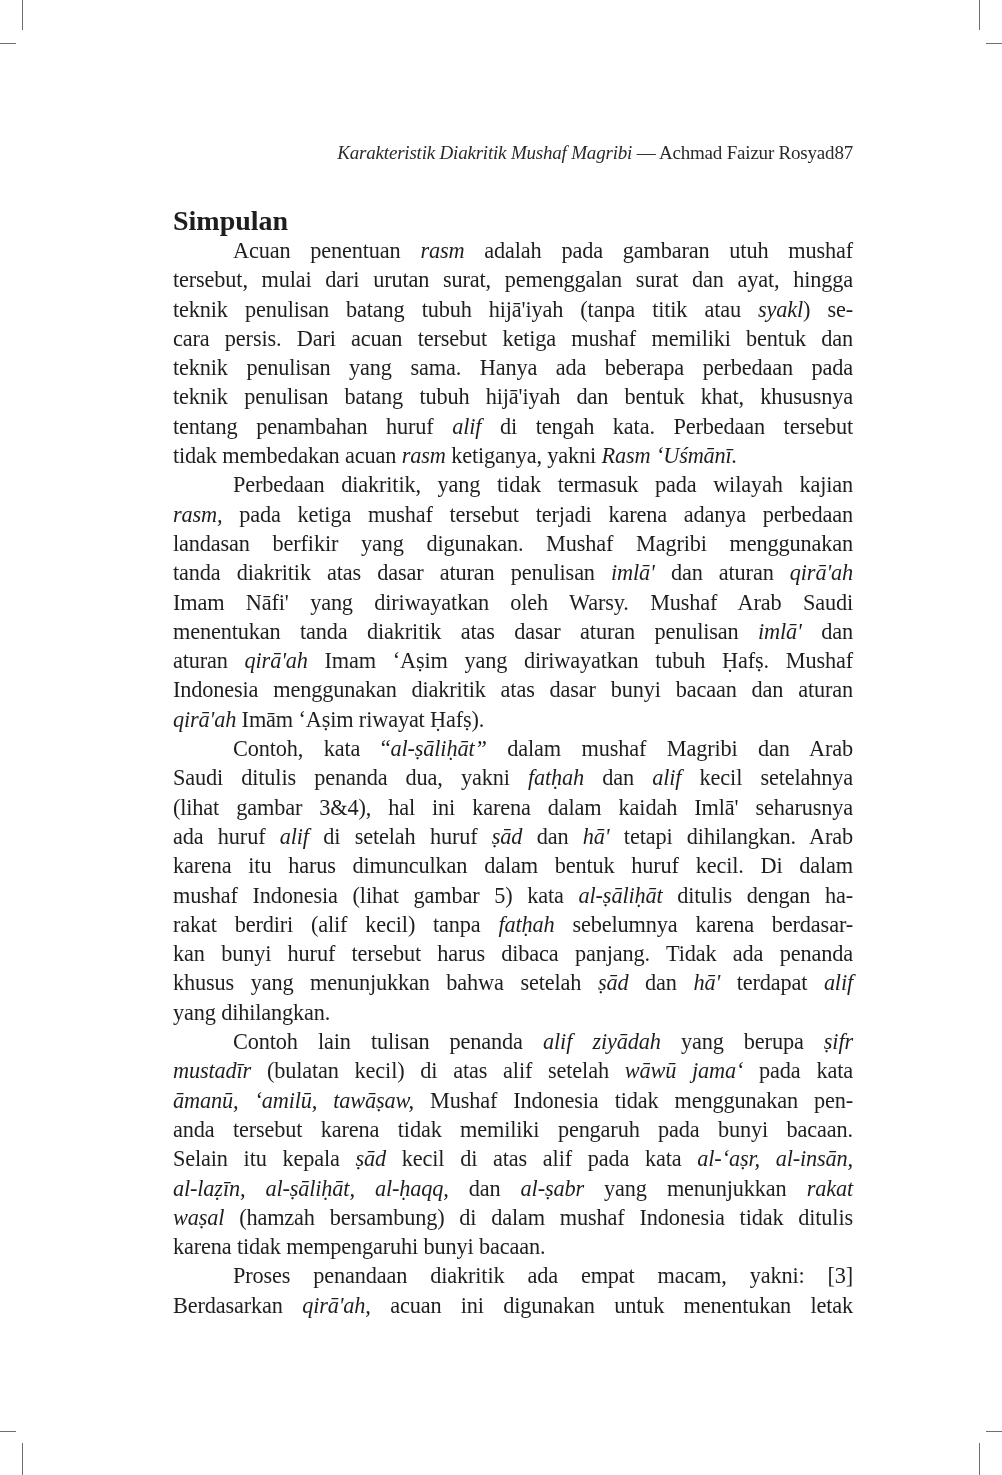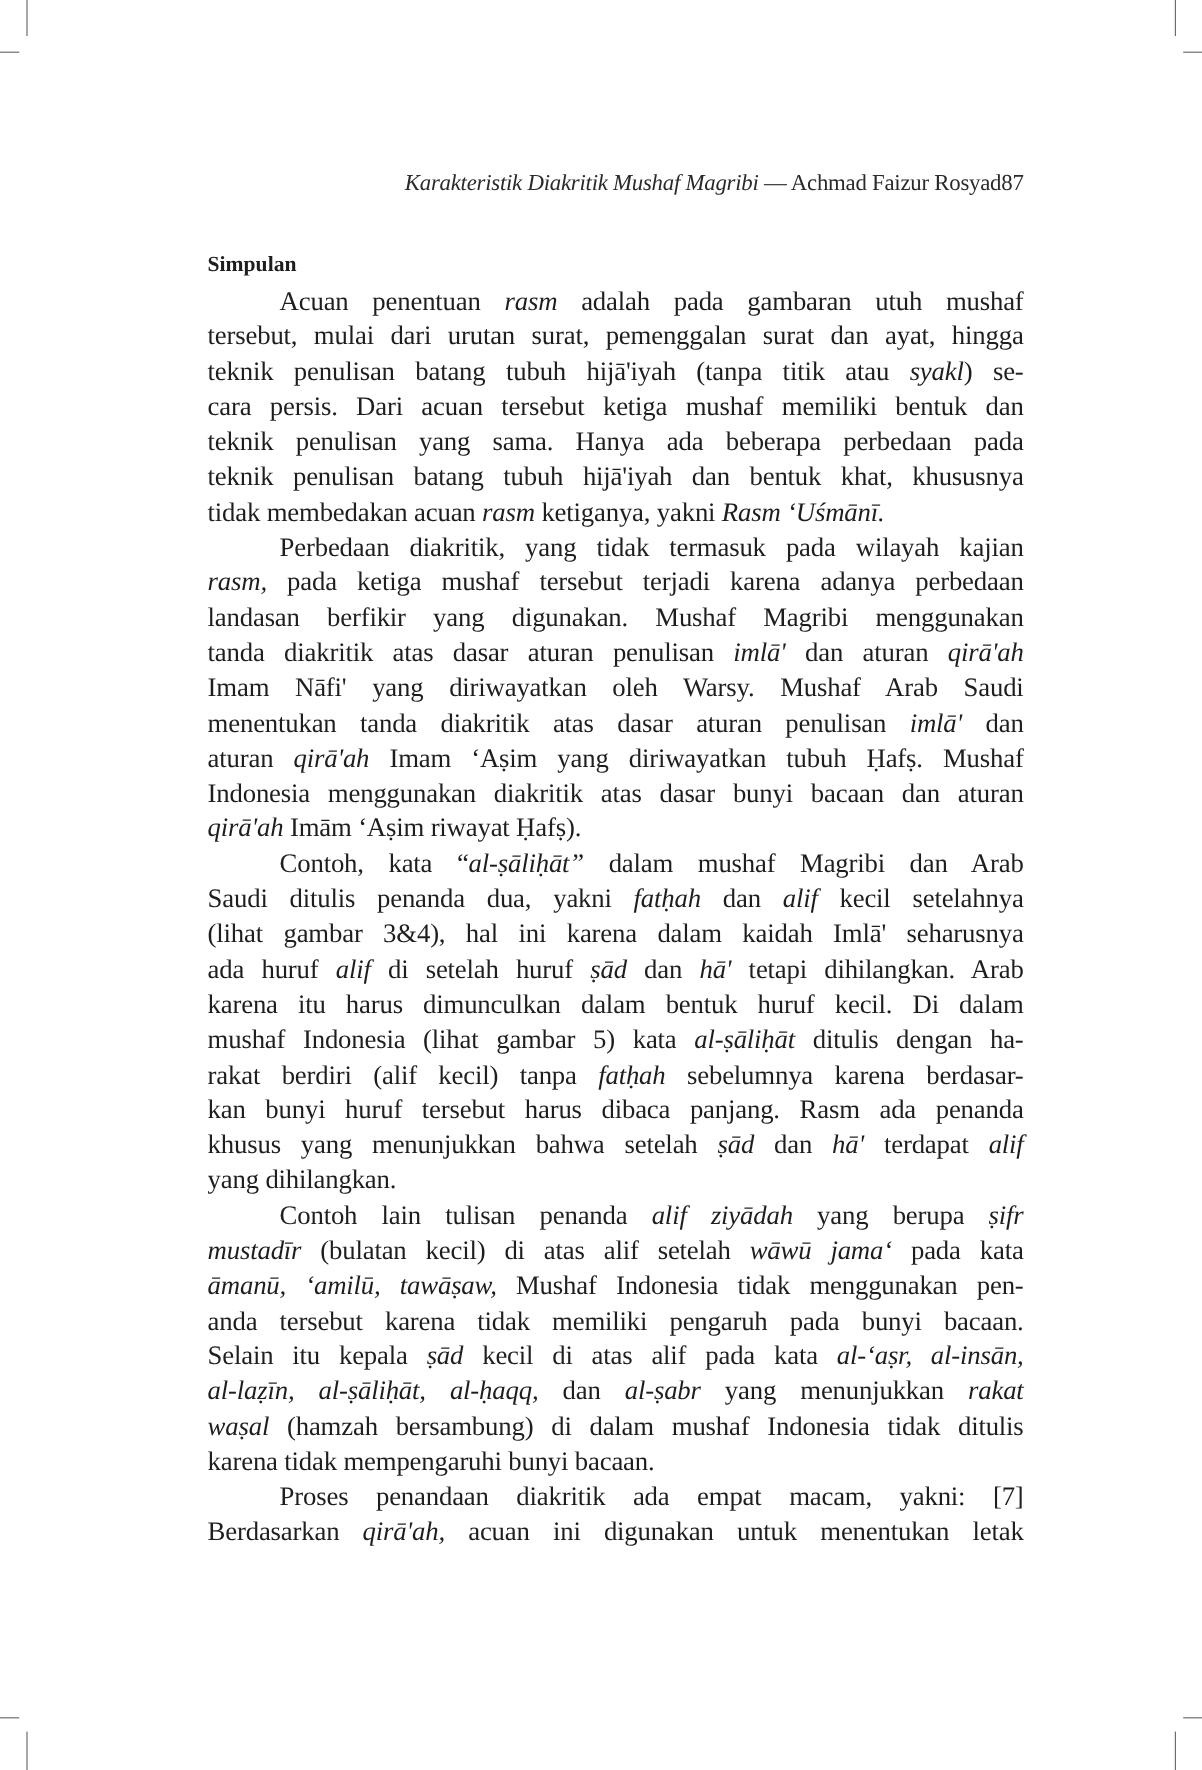--- a/index.html
+++ b/index.html
@@ -12,21 +12,21 @@
     text-align: right; font-family: "Liberation Serif", serif;
     font-size: 19px; color: #2a2a2a; letter-spacing: -0.2px;
     white-space: nowrap;
   }
   .running-head .title { font-style: italic; }
   .running-head .page-num { }
   .content {
     position: absolute; left: 173px; top: 205px; width: 680px;
     font-family: "Liberation Serif", serif; font-size: 22.3px; color: #1e1e1e;
   }
-  .heading { font-weight: bold; height: 31px; line-height: 31px; font-size: 18px; }
+  .heading { font-weight: bold; height: 31px; line-height: 31px; font-size: 28px; }
   .line {
     height: 29.3px; line-height: 29.3px; white-space: nowrap;
     text-align: justify; text-align-last: justify; letter-spacing: -0.15px;
   }
   .line.last { text-align-last: left; }
   .line.indent { padding-left: 60px; }
   i { font-style: italic; }
 </style>
 </head>
 <body>
@@ -46,44 +46,45 @@
 
 <div class="content">
   <div class="heading">Simpulan</div>
   <div id="body-lines">
       <div class="line indent"><span>Acuan penentuan </span><i>rasm</i><span> adalah pada gambaran utuh mushaf</span></div>
       <div class="line"><span>tersebut, mulai dari urutan surat, pemenggalan surat dan ayat, hingga</span></div>
       <div class="line"><span>teknik penulisan batang tubuh hijā'iyah (tanpa titik atau </span><i>syakl</i><span>) se-</span></div>
       <div class="line"><span>cara persis. Dari acuan tersebut ketiga mushaf memiliki bentuk dan</span></div>
       <div class="line"><span>teknik penulisan yang sama. Hanya ada beberapa perbedaan pada</span></div>
       <div class="line"><span>teknik penulisan batang tubuh hijā'iyah dan bentuk khat, khususnya</span></div>
+      <div class="line"><span>tentang penambahan huruf </span><i>alif</i><span> di tengah kata. Perbedaan tersebut</span></div>
       <div class="line last"><span>tidak membedakan acuan </span><i>rasm</i><span> ketiganya, yakni </span><i>Rasm ‘Uśmānī.</i></div>
       <div class="line indent"><span>Perbedaan diakritik, yang tidak termasuk pada wilayah kajian</span></div>
       <div class="line"><i>rasm,</i><span> pada ketiga mushaf tersebut terjadi karena adanya perbedaan</span></div>
       <div class="line"><span>landasan berfikir yang digunakan. Mushaf Magribi menggunakan</span></div>
       <div class="line"><span>tanda diakritik atas dasar aturan penulisan </span><i>imlā'</i><span> dan aturan </span><i>qirā'ah</i></div>
       <div class="line"><span>Imam Nāfi' yang diriwayatkan oleh Warsy. Mushaf Arab Saudi</span></div>
       <div class="line"><span>menentukan tanda diakritik atas dasar aturan penulisan </span><i>imlā'</i><span> dan</span></div>
       <div class="line"><span>aturan </span><i>qirā'ah</i><span> Imam ‘Aṣim yang diriwayatkan tubuh Ḥafṣ. Mushaf</span></div>
       <div class="line"><span>Indonesia menggunakan diakritik atas dasar bunyi bacaan dan aturan</span></div>
       <div class="line last"><i>qirā'ah</i><span> Imām ‘Aṣim riwayat Ḥafṣ).</span></div>
       <div class="line indent"><span>Contoh, kata “</span><i>al-ṣāliḥāt”</i><span> dalam mushaf Magribi dan Arab</span></div>
       <div class="line"><span>Saudi ditulis penanda dua, yakni </span><i>fatḥah</i><span> dan </span><i>alif</i><span> kecil setelahnya</span></div>
       <div class="line"><span>(lihat gambar 3&amp;4), hal ini karena dalam kaidah Imlā' seharusnya</span></div>
       <div class="line"><span>ada huruf </span><i>alif</i><span> di setelah huruf </span><i>ṣād</i><span> dan </span><i>hā'</i><span> tetapi dihilangkan. Arab</span></div>
       <div class="line"><span>karena itu harus dimunculkan dalam bentuk huruf kecil. Di dalam</span></div>
       <div class="line"><span>mushaf Indonesia (lihat gambar 5) kata </span><i>al-ṣāliḥāt</i><span> ditulis dengan ha-</span></div>
       <div class="line"><span>rakat berdiri (alif kecil) tanpa </span><i>fatḥah</i><span> sebelumnya karena berdasar-</span></div>
-      <div class="line"><span>kan bunyi huruf tersebut harus dibaca panjang. Rasm ada penanda</span></div>
+      <div class="line"><span>kan bunyi huruf tersebut harus dibaca panjang. Tidak ada penanda</span></div>
       <div class="line"><span>khusus yang menunjukkan bahwa setelah </span><i>ṣād</i><span> dan </span><i>hā'</i><span> terdapat </span><i>alif</i></div>
       <div class="line last"><span>yang dihilangkan.</span></div>
       <div class="line indent"><span>Contoh lain tulisan penanda </span><i>alif ziyādah</i><span> yang berupa </span><i>ṣifr</i></div>
       <div class="line"><i>mustadīr</i><span> (bulatan kecil) di atas alif setelah </span><i>wāwū jama‘</i><span> pada kata</span></div>
       <div class="line"><i>āmanū, ‘amilū, tawāṣaw,</i><span> Mushaf Indonesia tidak menggunakan pen-</span></div>
       <div class="line"><span>anda tersebut karena tidak memiliki pengaruh pada bunyi bacaan.</span></div>
       <div class="line"><span>Selain itu kepala </span><i>ṣād</i><span> kecil di atas alif pada kata </span><i>al-‘aṣr, al-insān,</i></div>
       <div class="line"><i>al-laẓīn, al-ṣāliḥāt, al-ḥaqq,</i><span> dan </span><i>al-ṣabr</i><span> yang menunjukkan </span><i>rakat</i></div>
       <div class="line"><i>waṣal</i><span> (hamzah bersambung) di dalam mushaf Indonesia tidak ditulis</span></div>
       <div class="line last"><span>karena tidak mempengaruhi bunyi bacaan.</span></div>
-      <div class="line indent"><span>Proses penandaan diakritik ada empat macam, yakni: [7]</span></div>
+      <div class="line indent"><span>Proses penandaan diakritik ada empat macam, yakni: [3]</span></div>
       <div class="line"><span>Berdasarkan </span><i>qirā'ah,</i><span> acuan ini digunakan untuk menentukan letak</span></div>
     </div>
 </div>
 
 </body></html>

